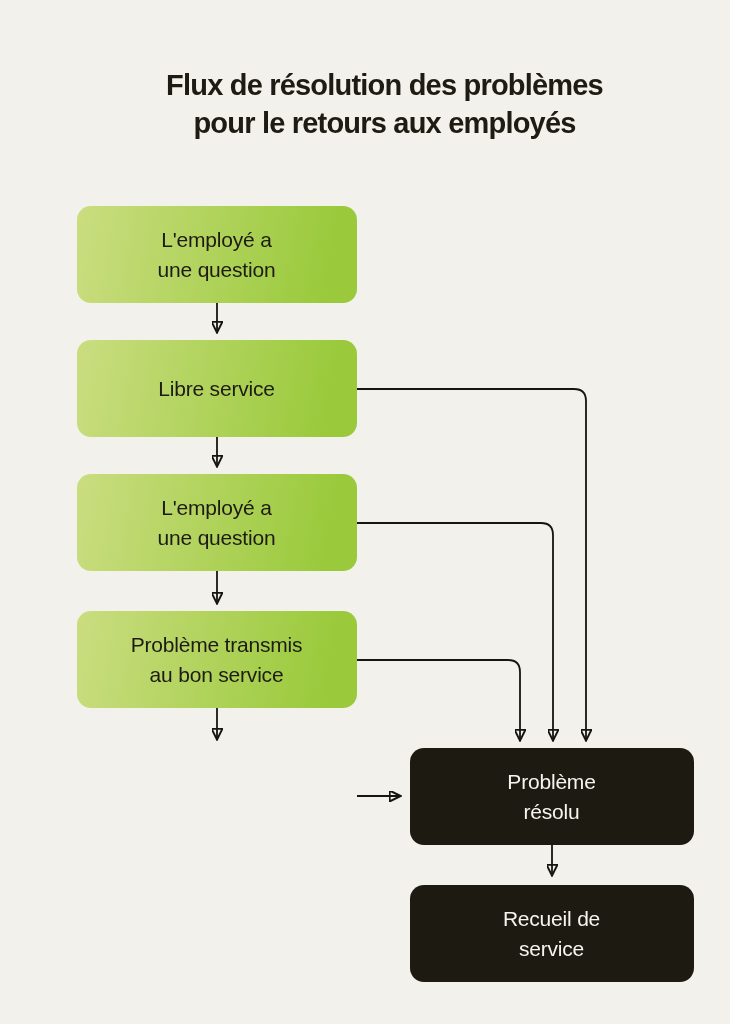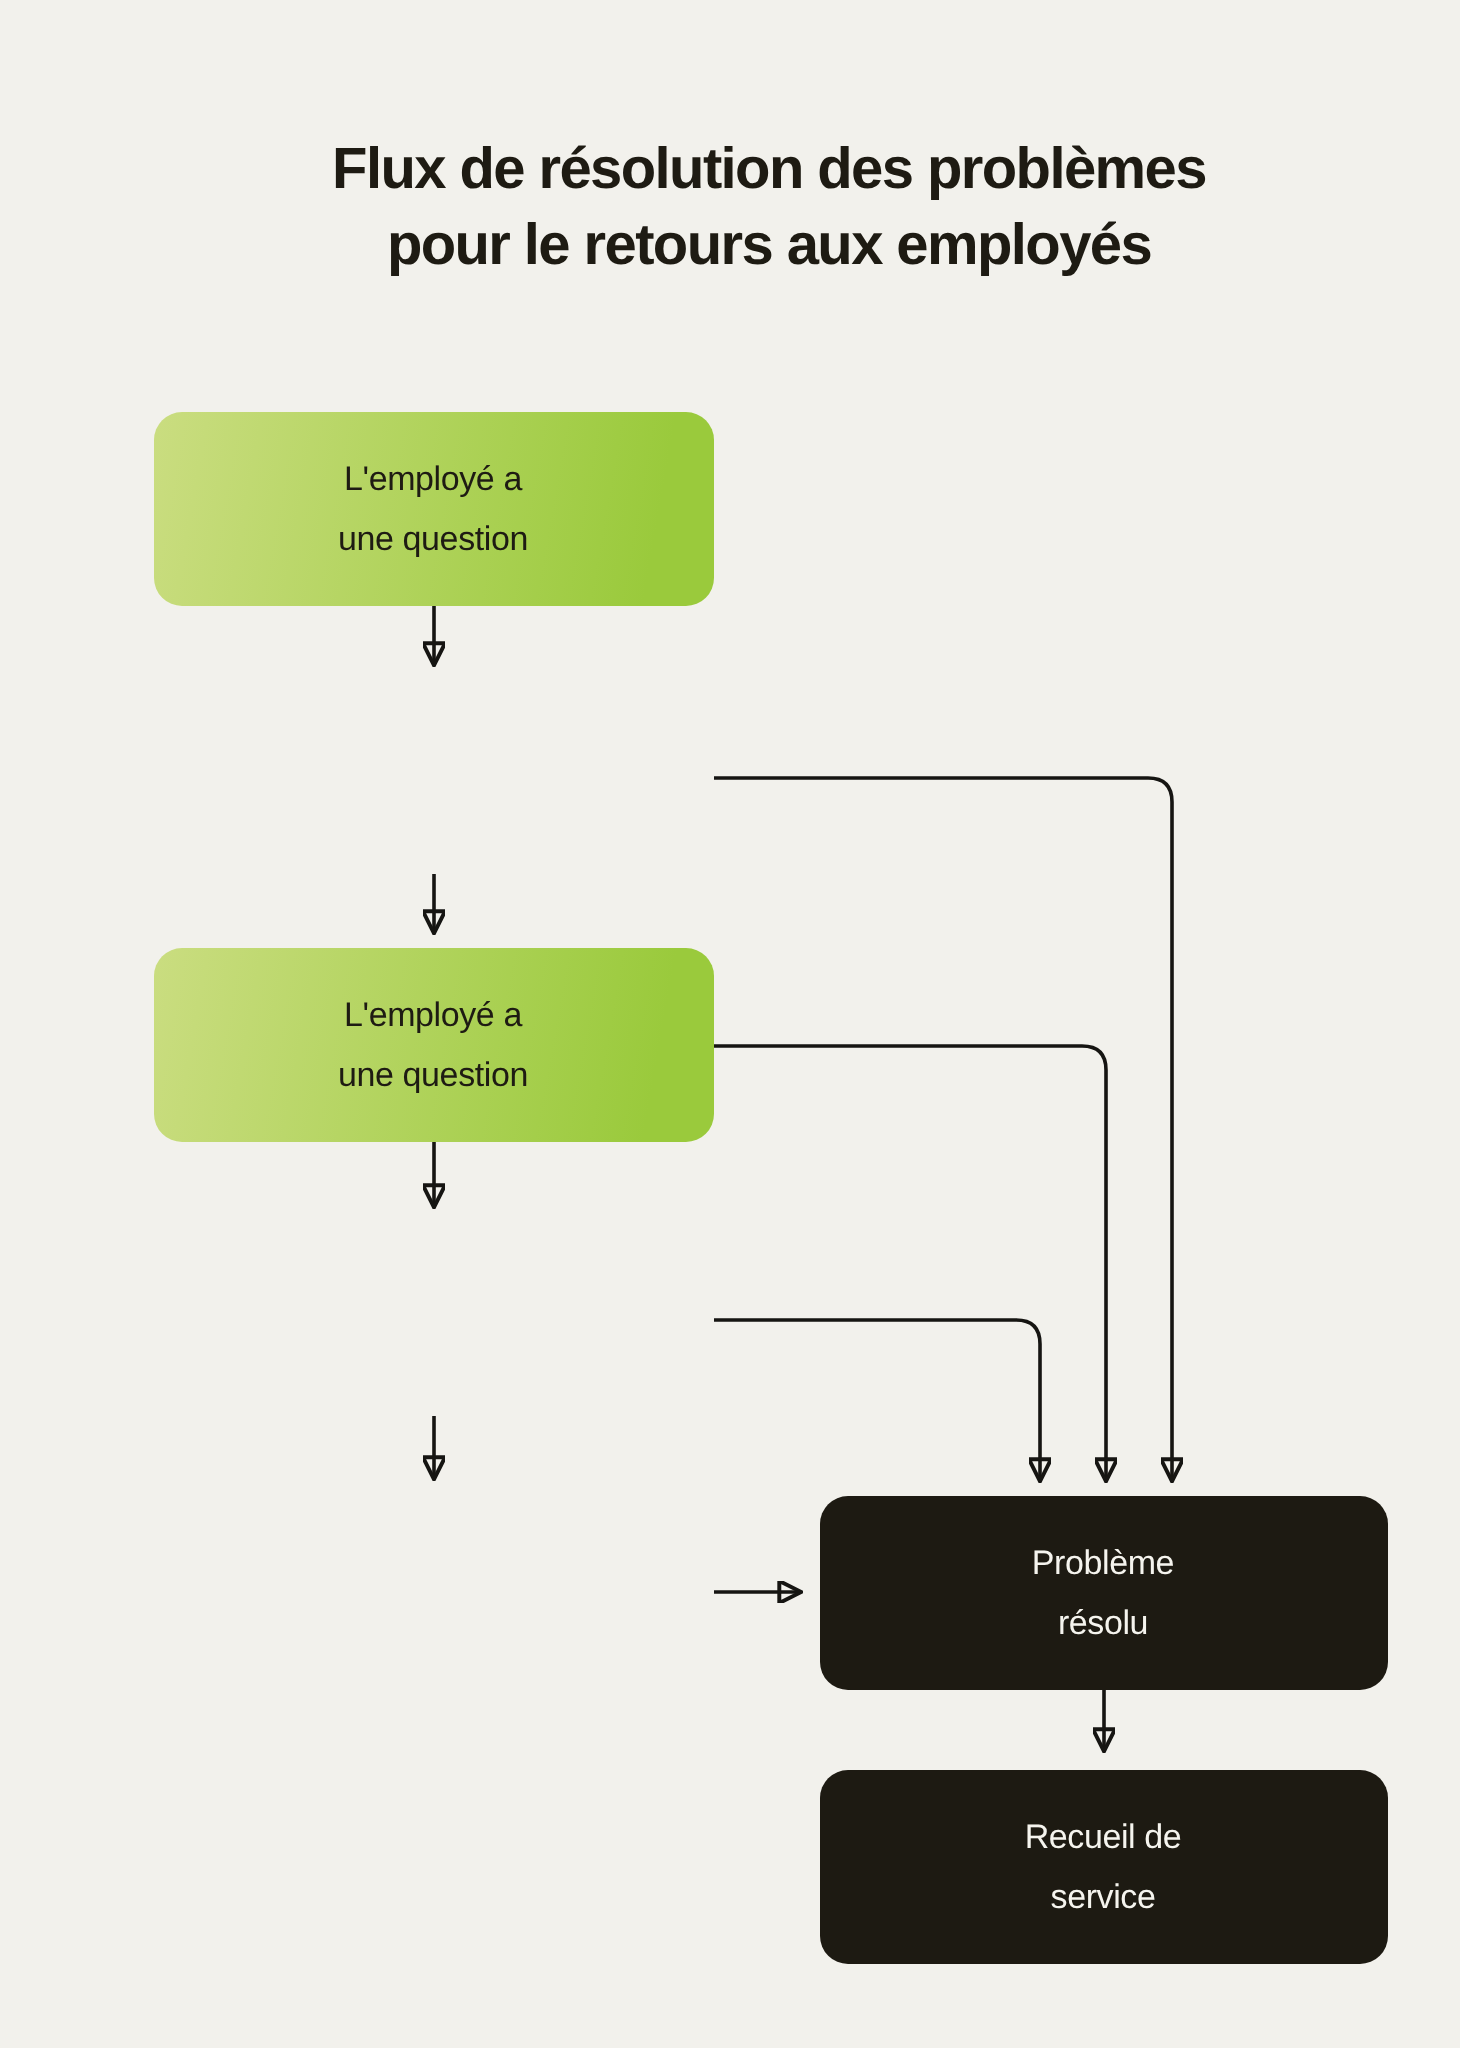--- a/index.html
+++ b/index.html
@@ -49,21 +49,21 @@
     fill:none;
   }
   .ah-head{fill:var(--connector);stroke:none;}
   .node{
     position:absolute;
     display:flex;
     align-items:center;
     justify-content:center;
     text-align:center;
     border-radius:14px;
-    font-size:17px;
+    font-size:21px;
     line-height:30px;
     letter-spacing:-0.2px;
   }
   .node .label{white-space:pre-line;}
   .node.green{
     left:57px;
     width:280px;
     height:97px;
     background:linear-gradient(100deg,var(--node-gradient-start) 0%,var(--node-gradient-end) 88%);
     color:var(--text-dark);
@@ -102,26 +102,33 @@
     <path d="M337,644 H488 Q500,644 500,656 V723" marker-end="url(#ah)"></path>
     <path d="M337,780 H379" marker-end="url(#ah)"></path>
     <path d="M532,829 V858" marker-end="url(#ah)"></path>
   </svg>
 
   <div class="node green" style="top:190px">
     <span class="label">L'employé a
 une question</span>
   </div>
 
+  <div class="node green" style="top:324px">
+    <span class="label">Libre service</span>
+  </div>
 
   <div class="node green" style="top:458px">
     <span class="label">L'employé a
 une question</span>
   </div>
 
+  <div class="node green" style="top:595px">
+    <span class="label">Problème transmis
+au bon service</span>
+  </div>
 
 
   <div class="node dark" style="top:732px">
     <span class="label">Problème
 résolu</span>
   </div>
 
   <div class="node dark" style="top:869px">
     <span class="label">Recueil de
 service</span>

